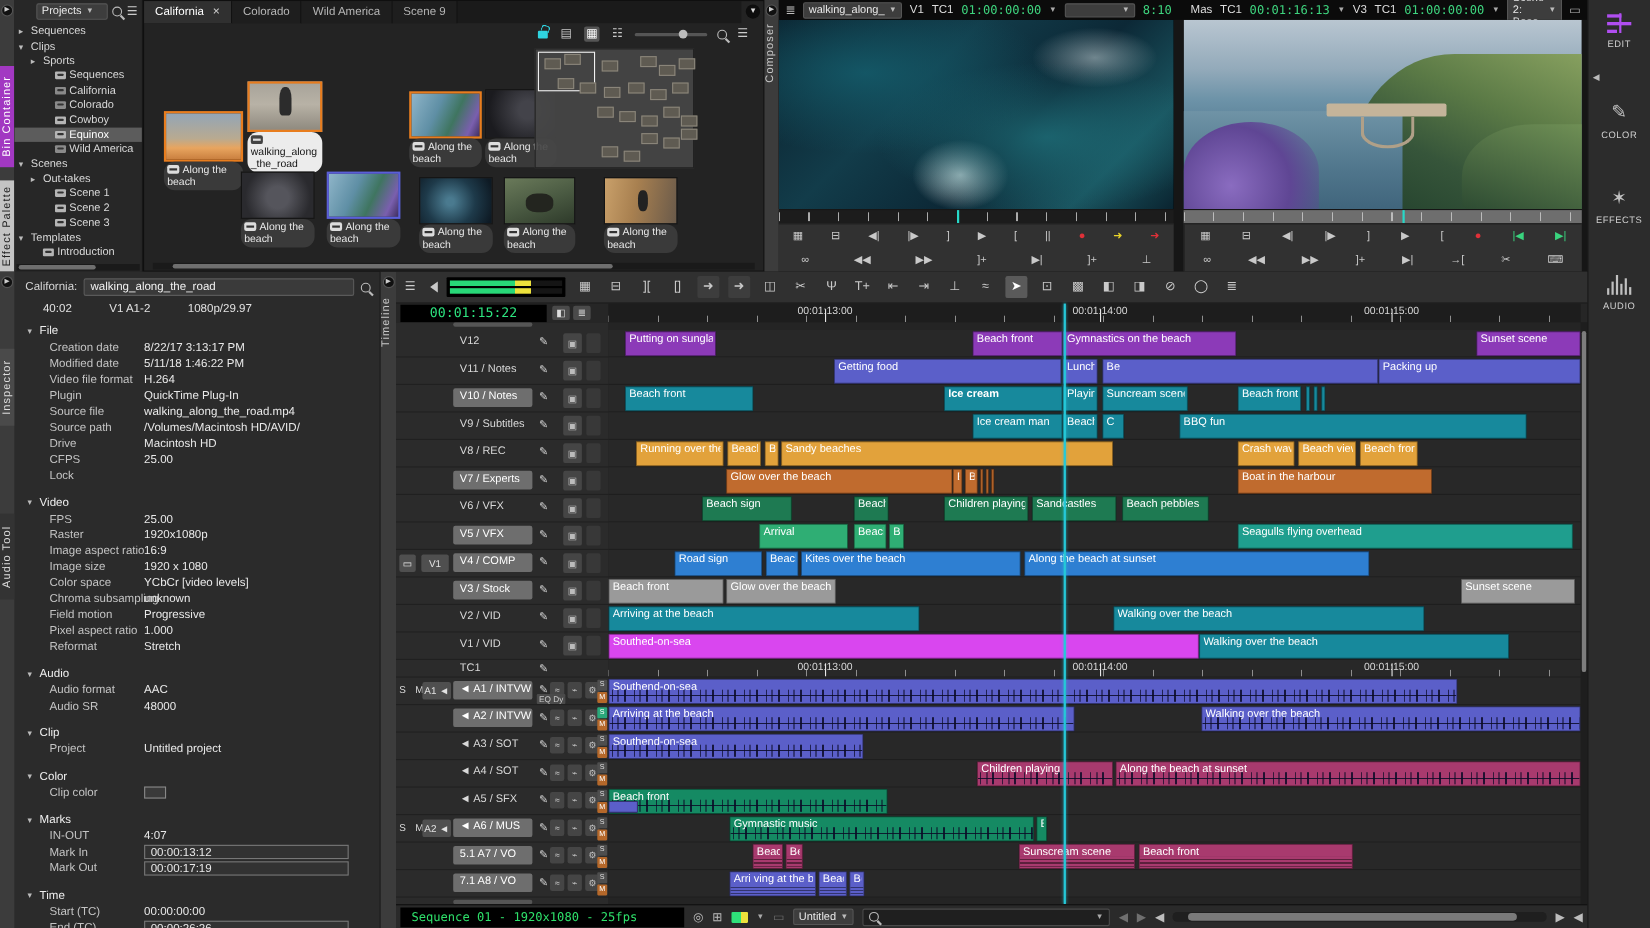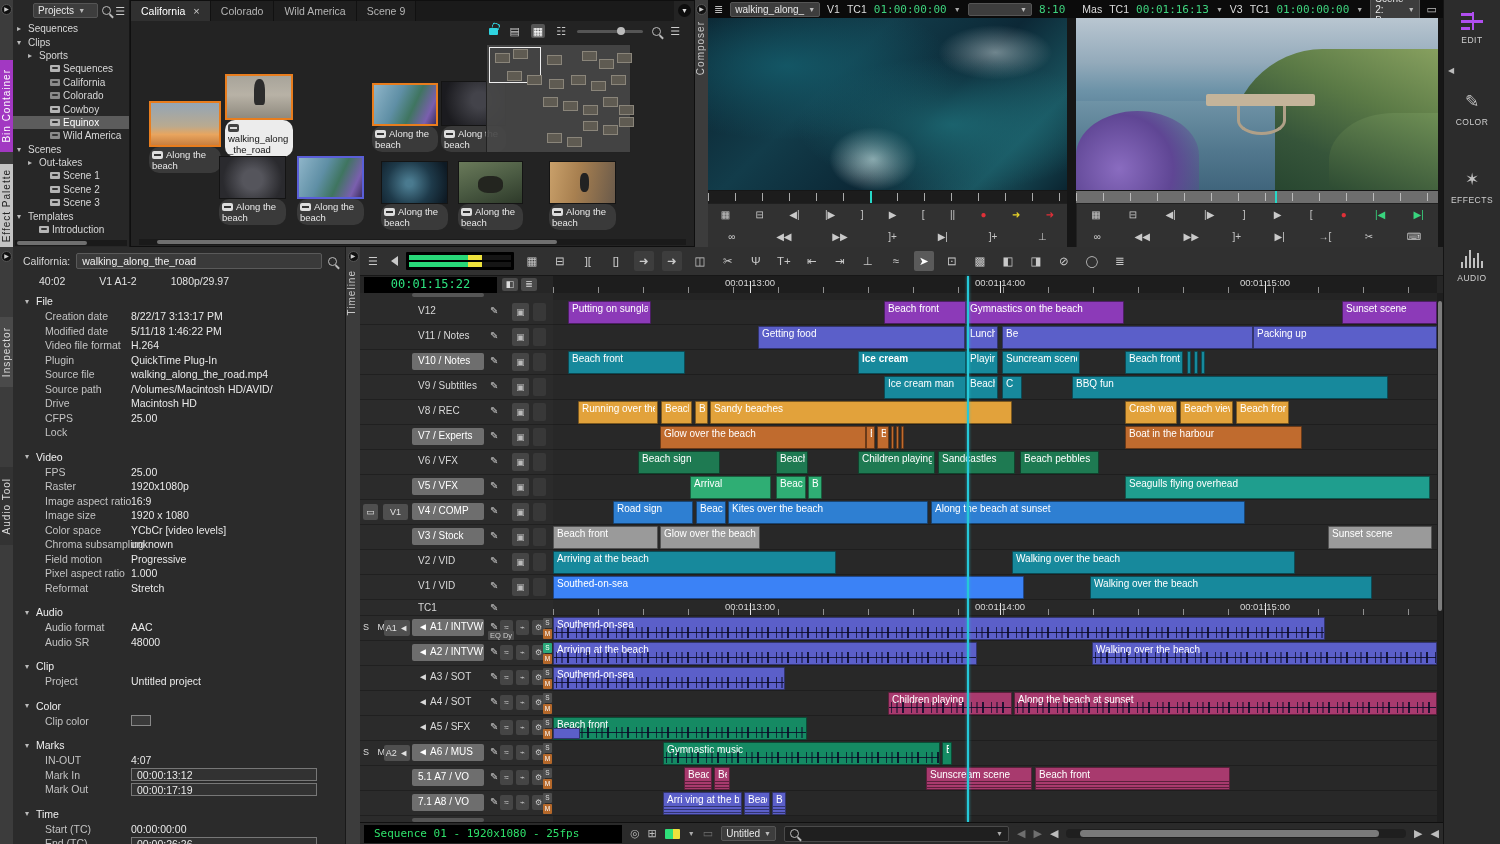--- a/index.html
+++ b/index.html
@@ -1142,21 +1142,21 @@
           </div>
           <div class="lane" style="top: 257px;">
             <div class="clip" style="left: 0px; width: 283px; background: rgb(23, 137, 156);">
               <div class="cl">Arriving at the beach</div>
             </div>
             <div class="clip" style="left: 459px; width: 283px; background: rgb(23, 137, 156);">
               <div class="cl">Walking over the beach</div>
             </div>
           </div>
           <div class="lane" style="top: 282px;">
-            <div class="clip" style="left: 0px; width: 471px; background: #3b82f6;">
+            <div class="clip" style="left: 0px; width: 537px; background: #d946ef;">
               <div class="cl">Southed-on-sea</div>
             </div>
             <div class="clip" style="left: 537px; width: 282px; background: rgb(23, 137, 156);">
               <div class="cl">Walking over the beach</div>
             </div>
           </div>
           <div class="lane ruler" style="top: 307px; height: 16px;">
             <div class="ticks"></div>
             <div class="rlabel" style="left: 197px;">00:01:13:00</div>
             <div class="rmaj" style="left: 197px;"></div>

